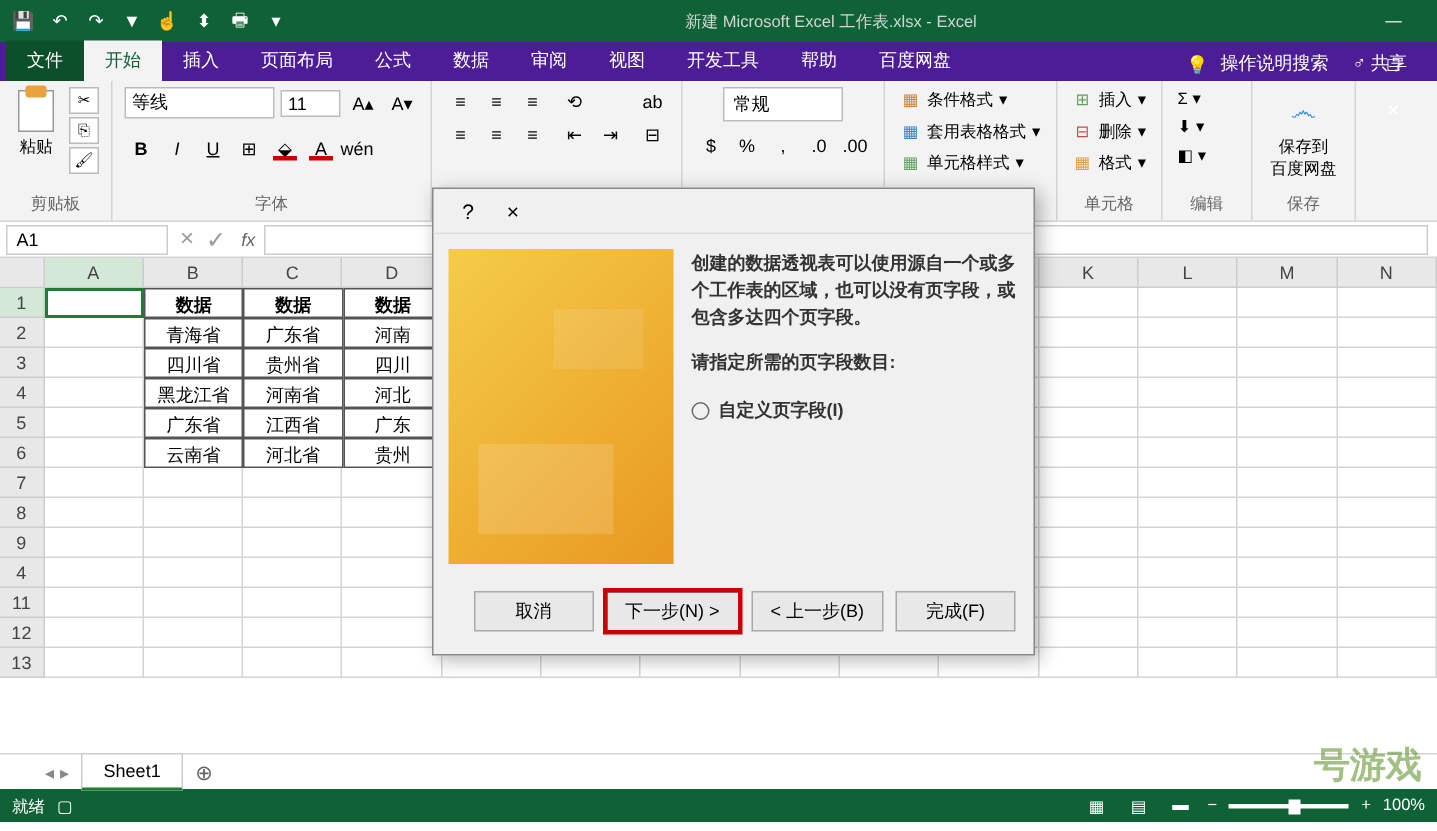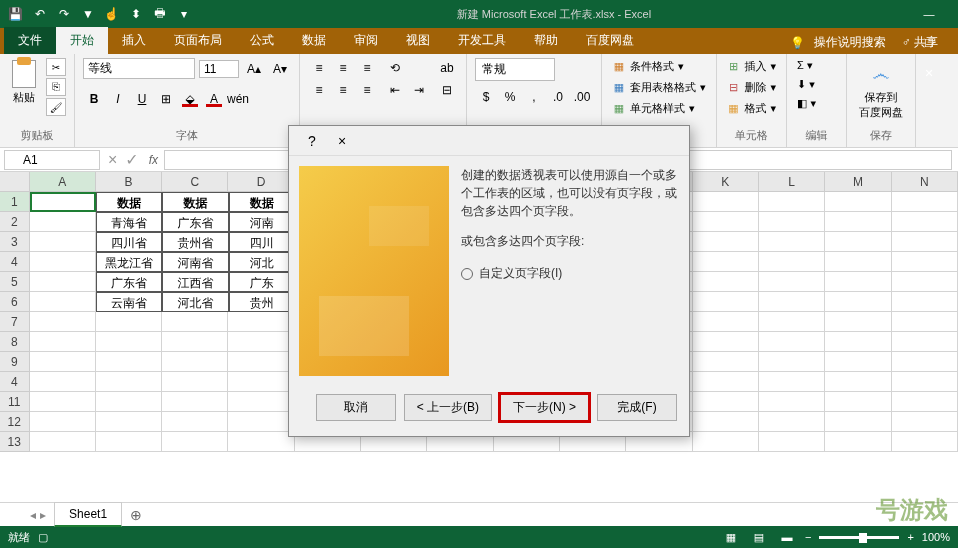--- a/index.html
+++ b/index.html
@@ -4,56 +4,56 @@
 <style>
 * { margin: 0; padding: 0; box-sizing: border-box; font-family: "Microsoft YaHei", sans-serif; }
 body { width: 958px; height: 554px; background: #fff; overflow: hidden; position: relative; }
 .titlebar { height: 28px; background: #0e6236; display: flex; align-items: center; color: #fff; font-size: 11px; }
 .qat { display: flex; gap: 8px; padding: 0 8px; align-items: center; }
 .qat-icon { width: 16px; height: 16px; display: flex; align-items: center; justify-content: center; color: #fff; font-size: 12px; }
 .title-text { flex: 1; text-align: center; color: #d4d4d4; }
 .win-controls { display: flex; align-items: center; gap: 10px; padding-right: 8px; flex-direction: column; }
 .login-btn { background: #2a8657; padding: 2px 10px; font-size: 11px; }
 .win-btn { width: 32px; height: 20px; display: flex; align-items: center; justify-content: center; font-size: 11px; }
-.ribbon-tabs { height: 26px; background: #a16207; display: flex; align-items: flex-end; padding-left: 4px; }
+.ribbon-tabs { height: 26px; background: #4c1d95; display: flex; align-items: flex-end; padding-left: 4px; }
 .ribbon-tab { padding: 5px 14px; color: #fff; font-size: 12px; cursor: pointer; }
 .ribbon-tab.file { background: #0b4f2b; }
 .ribbon-tab.active { background: #f3f3f3; color: #0e6236; }
 .ribbon-right { margin-left: auto; display: flex; align-items: center; gap: 8px; padding-right: 12px; color: #fff; font-size: 12px; }
 .bulb { color: #ffd966; }
 .share { padding: 3px 8px; }
 .ribbon { height: 94px; background: #f3f3f3; border-bottom: 1px solid #d4d4d4; display: flex; }
 .ribbon-group { border-right: 1px solid #d4d4d4; padding: 4px 8px; display: flex; flex-direction: column; min-width: 60px; }
 .ribbon-group-body { flex: 1; display: flex; gap: 6px; align-items: flex-start; }
 .ribbon-group-label { text-align: center; font-size: 11px; color: #666; padding-top: 2px; }
 .big-btn { display: flex; flex-direction: column; align-items: center; font-size: 11px; gap: 2px; padding: 2px 4px; }
 .big-icon { width: 28px; height: 28px; display: flex; align-items: center; justify-content: center; font-size: 18px; }
 .paste-icon { background: #fff; border: 1px solid #999; width: 24px; height: 28px; position: relative; }
 .paste-icon::before { content: ""; position: absolute; top: -4px; left: 4px; width: 14px; height: 8px; background: #e8a33d; border-radius: 2px; }
 .small-btns { display: flex; flex-direction: column; gap: 2px; }
 .small-btn { width: 20px; height: 18px; border: 1px solid #bbb; background: #fff; font-size: 10px; display: flex; align-items: center; justify-content: center; }
 .font-row { display: flex; gap: 4px; align-items: center; margin-bottom: 4px; }
-.font-select { border: 1px solid #bbb; background: #fff; padding: 1px 4px; font-size: 12px; width: 112px; }
+.font-select { border: 1px solid #bbb; background: #fff; padding: 1px 4px; font-size: 12px; width: 100px; }
 .size-select { border: 1px solid #bbb; background: #fff; padding: 1px 4px; font-size: 12px; width: 40px; }
 .font-btns { display: flex; gap: 2px; }
 .fmt-btn { width: 22px; height: 20px; display: flex; align-items: center; justify-content: center; font-size: 12px; }
 .bold { font-weight: bold; }
 .italic { font-style: italic; }
 .underline { text-decoration: underline; }
 .color-bar { position: relative; }
 .color-bar::after { content: ""; position: absolute; bottom: 2px; left: 3px; right: 3px; height: 3px; }
 .fill-red::after { background: #c00; }
 .font-red::after { background: #c00; }
 .align-col { display: flex; flex-direction: column; gap: 2px; }
 .align-row { display: flex; gap: 2px; }
 .number-select { border: 1px solid #bbb; background: #fff; padding: 2px 6px; font-size: 12px; width: 80px; }
 .menu-item { font-size: 11px; display: flex; align-items: center; gap: 4px; padding: 1px 2px; }
 .menu-icon { width: 14px; height: 14px; display: inline-flex; align-items: center; justify-content: center; font-size: 11px; }
 .namebox-row { height: 24px; background: #fff; border-bottom: 1px solid #d4d4d4; display: flex; align-items: center; }
-.namebox { width: 96px; border: 1px solid #ccc; padding: 2px 18px; font-size: 12px; margin: 0 4px; }
+.namebox { width: 108px; border: 1px solid #ccc; padding: 2px 6px; font-size: 12px; margin: 0 4px; }
 .fx-label { padding: 0 6px; font-style: italic; color: #666; font-size: 12px; }
 .formula-bar { flex: 1; border: 1px solid #ccc; height: 20px; margin-right: 6px; }
 .grid-area { position: relative; height: 330px; overflow: hidden; background: #fff; }
 .col-headers { display: flex; height: 20px; background: #e8e8e8; border-bottom: 1px solid #ccc; }
 .corner { width: 32px; border-right: 1px solid #ccc; background: #e8e8e8; }
 .col-h { width: 72px; border-right: 1px solid #ccc; text-align: center; font-size: 12px; color: #444; line-height: 20px; }
 .col-h.sel { background: #d4e8d8; }
 .rows { display: flex; flex-direction: column; }
 .row { display: flex; height: 20px; }
 .row-h { width: 32px; background: #e8e8e8; border-right: 1px solid #ccc; border-bottom: 1px solid #ccc; text-align: center; font-size: 12px; color: #444; line-height: 20px; }
@@ -63,21 +63,21 @@
 .cell.header-cell { font-weight: bold; }
 .cell.selected { border: 2px solid #1e7e34; }
 .dialog { position: absolute; top: 125px; left: 288px; width: 402px; height: 312px; background: #f0f0f0; border: 1px solid #888; box-shadow: 3px 3px 12px rgba(0,0,0,0.3); }
 .dialog-title { height: 30px; display: flex; align-items: center; padding: 0 8px; font-size: 12px; border-bottom: 1px solid #ddd; }
 .dialog-title-text { flex: 1; }
 .dialog-help, .dialog-close { width: 30px; text-align: center; font-size: 14px; cursor: pointer; }
 .dialog-body { display: flex; padding: 10px; gap: 12px; height: 230px; }
 .wizard-img { width: 150px; height: 210px; background: linear-gradient(135deg, #f5cc4a, #e89820); position: relative; }
 .wizard-img::before { content: ""; position: absolute; bottom: 20px; left: 20px; width: 90px; height: 60px; background: rgba(255,255,255,0.15); }
 .wizard-img::after { content: ""; position: absolute; top: 40px; right: 20px; width: 60px; height: 40px; background: rgba(255,255,255,0.1); }
-.dialog-text { flex: 1; font-size: 12px; color: #333; }
+.dialog-text { flex: 1; font-size: 12px; color: #333; font-weight: bold; }
 .dialog-text p { margin-bottom: 12px; line-height: 1.5; }
 .radio-opt { display: flex; align-items: center; gap: 6px; padding: 3px 0; font-size: 12px; }
 .radio { width: 12px; height: 12px; border: 1px solid #666; border-radius: 50%; display: inline-flex; align-items: center; justify-content: center; }
 .radio.checked::after { content: ""; width: 6px; height: 6px; background: #333; border-radius: 50%; }
 .dialog-buttons { display: flex; justify-content: flex-end; gap: 8px; padding: 8px 12px; }
 .dlg-btn { padding: 4px 12px; border: 1px solid #aaa; background: #e8e8e8; font-size: 12px; cursor: pointer; min-width: 80px; text-align: center; }
 .dlg-btn.highlighted { outline: 3px solid #c00; outline-offset: -1px; }
 .dlg-btn.default { border: 1px solid #0078d4; }
 .sheet-tabs { height: 24px; background: #fff; border-top: 1px solid #d4d4d4; display: flex; align-items: center; padding-left: 30px; font-size: 12px; }
 .sheet-nav { display: flex; gap: 4px; color: #888; padding-right: 8px; }
@@ -193,21 +193,21 @@
       </div>
       <div class="align-col">
         <span class="fmt-btn">ab</span>
         <span class="fmt-btn">⊟</span>
       </div>
     </div>
     <div class="ribbon-group-label">对齐方式</div>
   </div>
 
   <div class="ribbon-group">
-    <div class="ribbon-group-body" style="flex-direction:column;">
+    <div class="ribbon-group-body" style="flex-direction:column;align-items:center;">
       <div class="number-select">常规</div>
       <div class="align-row">
         <span class="fmt-btn">$</span>
         <span class="fmt-btn">%</span>
         <span class="fmt-btn">,</span>
         <span class="fmt-btn">.0</span>
         <span class="fmt-btn">.00</span>
       </div>
     </div>
     <div class="ribbon-group-label">数字</div>
@@ -504,31 +504,31 @@
 
 <div class="dialog">
   <div class="dialog-title">
     <span class="dialog-help">?</span>
     <span class="dialog-close">×</span>
   </div>
   <div class="dialog-body">
     <div class="wizard-img"></div>
     <div class="dialog-text">
       <p>创建的数据透视表可以使用源自一个或多个工作表的区域，也可以没有页字段，或包含多达四个页字段。</p>
-      <p>或包含多达四个页字段:</p>
+      <p>请指定所需的页字段数目:</p>
       <div class="radio-opt">
         <span class="radio"></span>
         <span>自定义页字段(I)</span>
       </div>
     </div>
   </div>
   <div class="dialog-buttons">
     <div class="dlg-btn">取消</div>
+    <div class="dlg-btn default highlighted">下一步(N) &gt;</div>
     <div class="dlg-btn">&lt; 上一步(B)</div>
-    <div class="dlg-btn default highlighted">下一步(N) &gt;</div>
     <div class="dlg-btn">完成(F)</div>
   </div>
 </div>
 
 <div class="sheet-tabs">
   <div class="sheet-nav">
     <span>◂</span>
     <span>▸</span>
   </div>
   <div class="sheet-tab">Sheet1</div>

